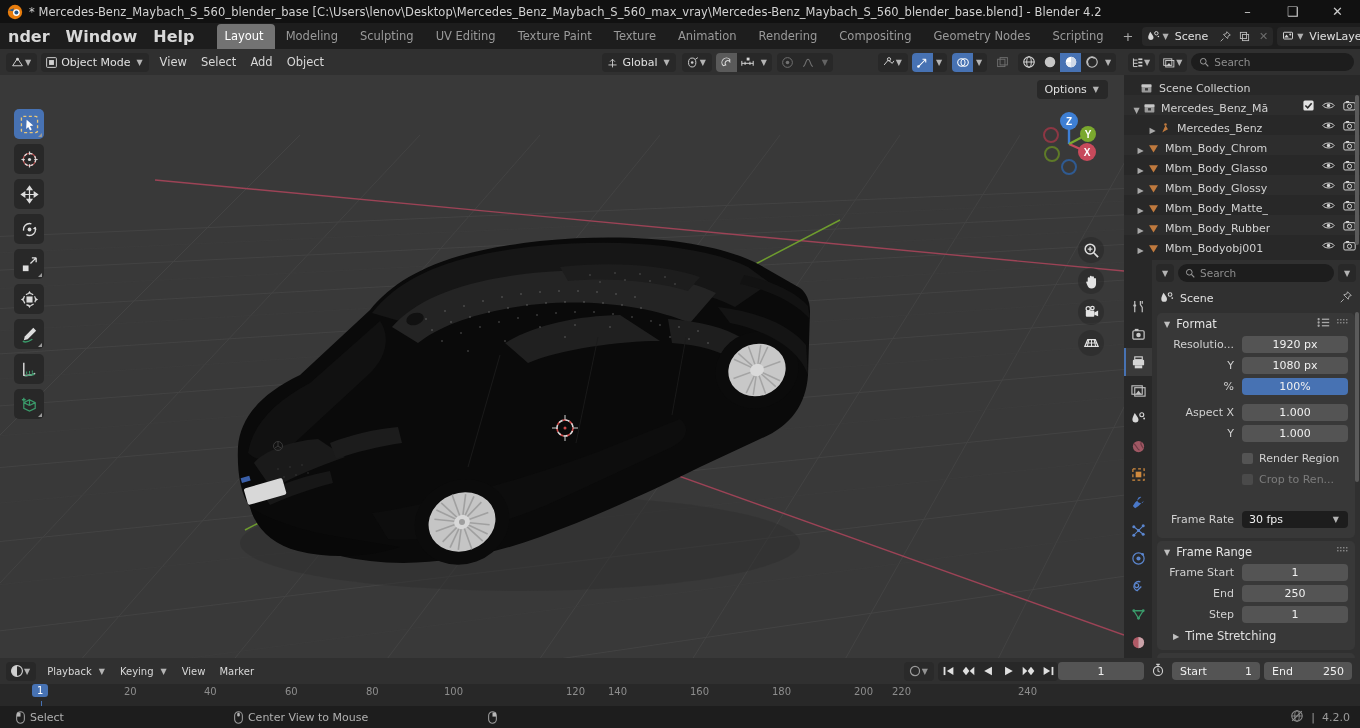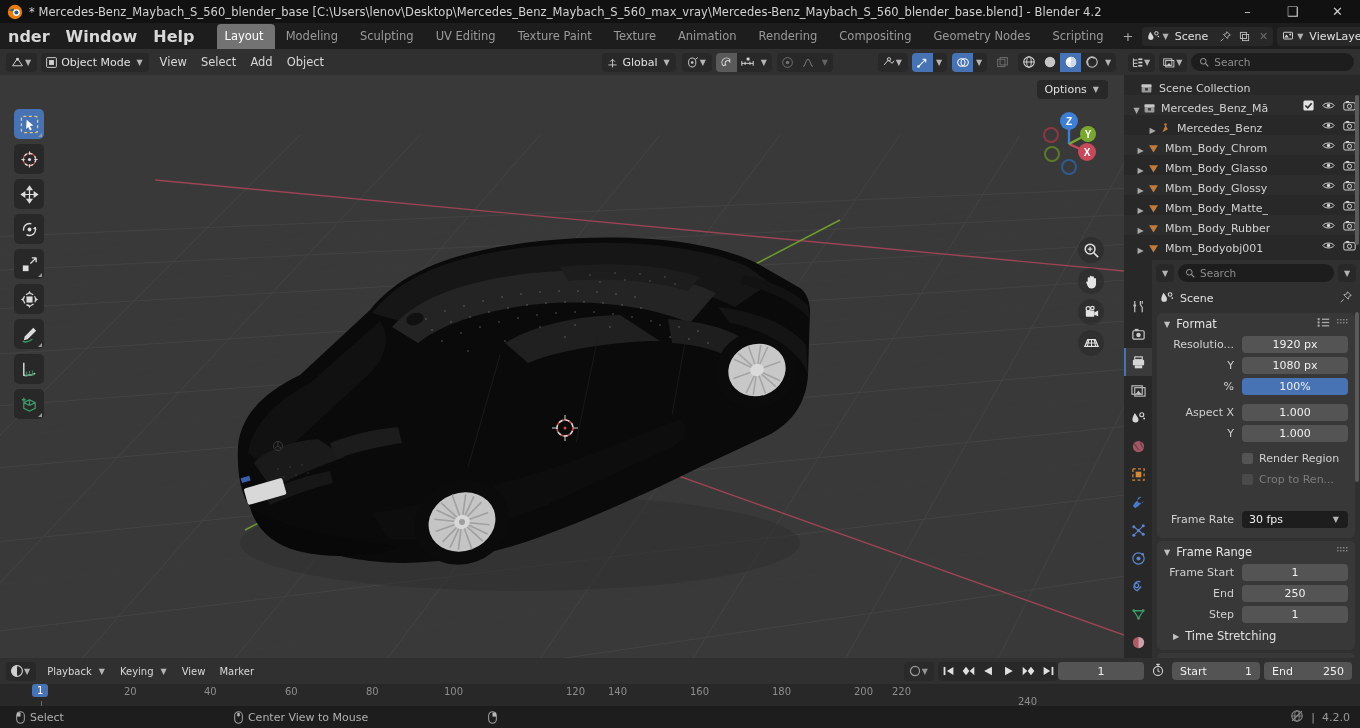--- a/index.html
+++ b/index.html
@@ -1324,21 +1324,21 @@
     <span class="tick" style="left:204px;">40</span>
     <span class="tick" style="left:285px;">60</span>
     <span class="tick" style="left:366px;">80</span>
     <span class="tick" style="left:444px;">100</span>
     <span class="tick" style="left:554px;margin-left:12px;">120</span>
     <span class="tick" style="left:608px;">140</span>
     <span class="tick" style="left:690px;">160</span>
     <span class="tick" style="left:772px;">180</span>
     <span class="tick" style="left:854px;">200</span>
     <span class="tick" style="left:892px;">220</span>
-    <span class="tick" style="left:1018px;margin-top:10px;">240</span>
+    <span class="tick" style="left:1018px;">240</span>
     <div id="playhead" style="left:41px;">
       <span class="badge">1</span>
       <span class="line"></span>
     </div>
   </div>
 
 </div>
 
 <div id="statusbar">
   <span class="sb-item" style="margin-left:16px;">

